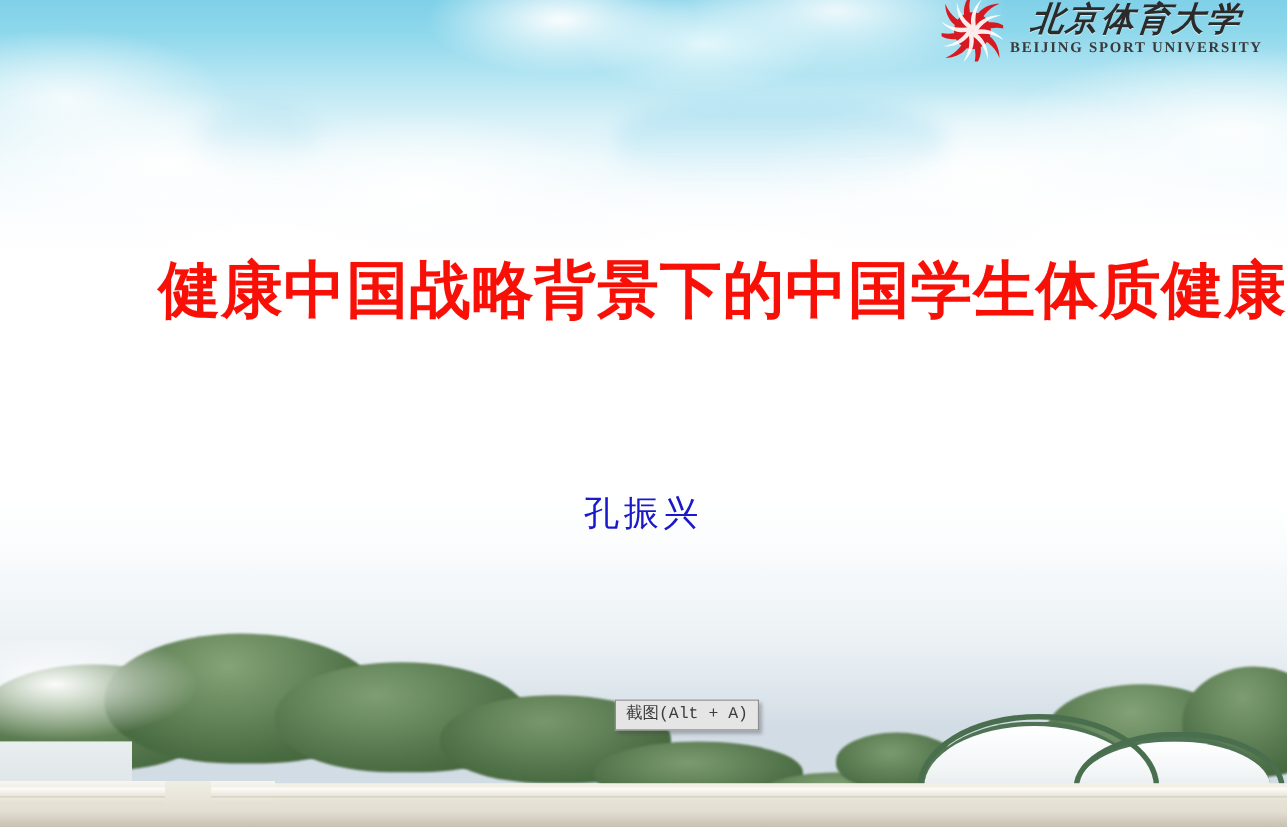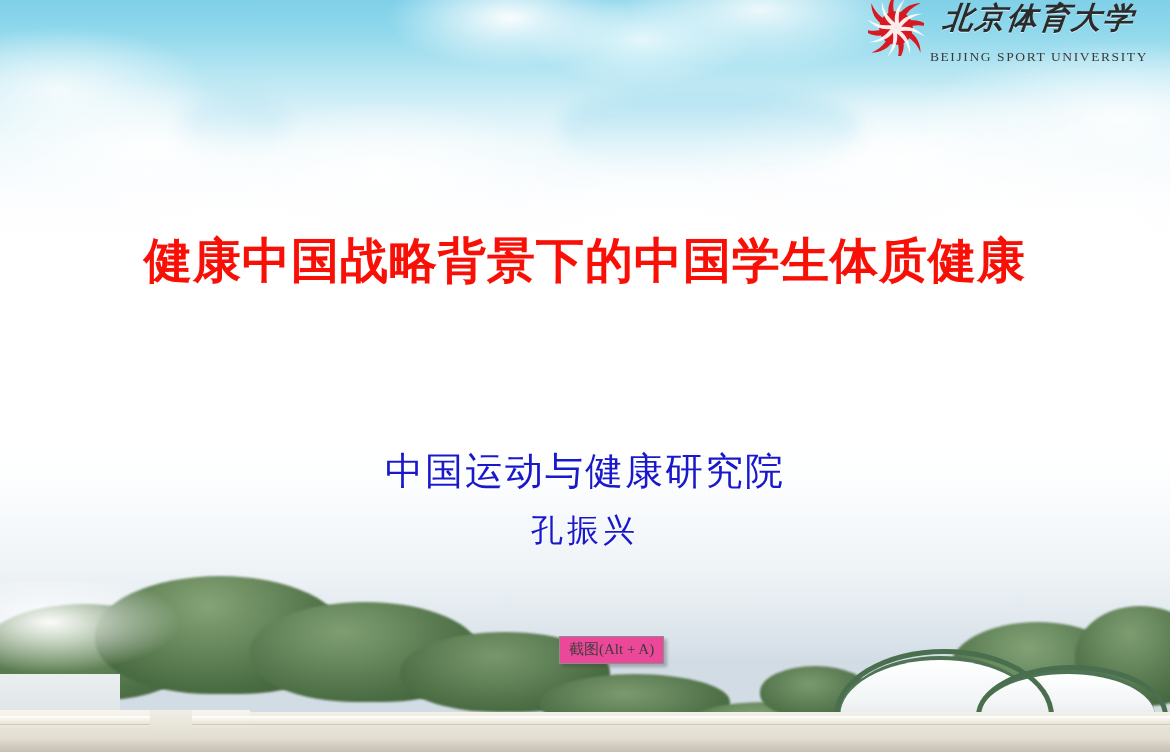--- a/index.html
+++ b/index.html
@@ -183,36 +183,36 @@
     color: #2b2b2b;
     letter-spacing: 2px;
     line-height: 1.05;
     transform: skewX(-6deg);
     white-space: nowrap;
     text-shadow: 0 1px 0 rgba(255,255,255,.6);
   }
   .logo-en {
     font-family: "Liberation Serif", serif;
     font-size: 13.5px;
-    font-weight: 400;
+    font-weight: 700;
     color: #3a3a3a;
     letter-spacing: 1.6px;
-    margin-top: 15px;
+    margin-top: 1px;
     white-space: nowrap;
   }
 
   
   .title {
     position: absolute;
     left: 0; right: 0;
     top: 234px;
-    text-align: center;
+    text-align: right;
     font-family: "DejaVu Sans", sans-serif;
     font-weight: 700;
-    font-size: 48px;
+    font-size: 56px;
     line-height: 1.12;
     color: #f80f06;
     letter-spacing: 1px;
     white-space: nowrap;
     text-shadow:
       1px 1px 0 rgba(255,255,255,.85),
       2px 2px 2px rgba(255,255,255,.55),
       0 0 1px rgba(200,0,0,.35);
     z-index: 15;
   }
@@ -243,24 +243,24 @@
     white-space: nowrap;
     text-shadow: 1px 1px 1px rgba(255,255,255,.8);
   }
 
   
   .tooltip {
     position: absolute;
     left: 559px;
     top: 636px;
     padding: 3px 9px 4px 9px;
-    background: #ec4899;
+    background: #e5e5e5;
     border: 1px solid #8d8d8d;
     color: #3c3c3c;
-    font-family: Liberation Serif, serif;
+    font-family: Liberation Mono, monospace;
     font-size: 15px;
     line-height: 19px;
     white-space: nowrap;
     box-shadow: 3px 3px 3px rgba(60,60,60,.33);
     z-index: 40;
   }
 </style>
 </head>
 <body>
 
@@ -330,19 +330,18 @@
     </svg>
     <div class="logo-text">
       <div class="logo-cn">北京体育大学</div>
       <div class="logo-en">BEIJING SPORT UNIVERSITY</div>
     </div>
   </div>
 
   <div class="title">健康中国战略背景下的中国学生体质健康</div>
 
   <div class="affiliation">
-    <div class="aff-line">中国运动与健康研究院</div>
     <div class="aff-author">孔振兴</div>
   </div>
 
   <div class="tooltip">截图(Alt + A)</div>
 
 </div>
 
 </body></html>

